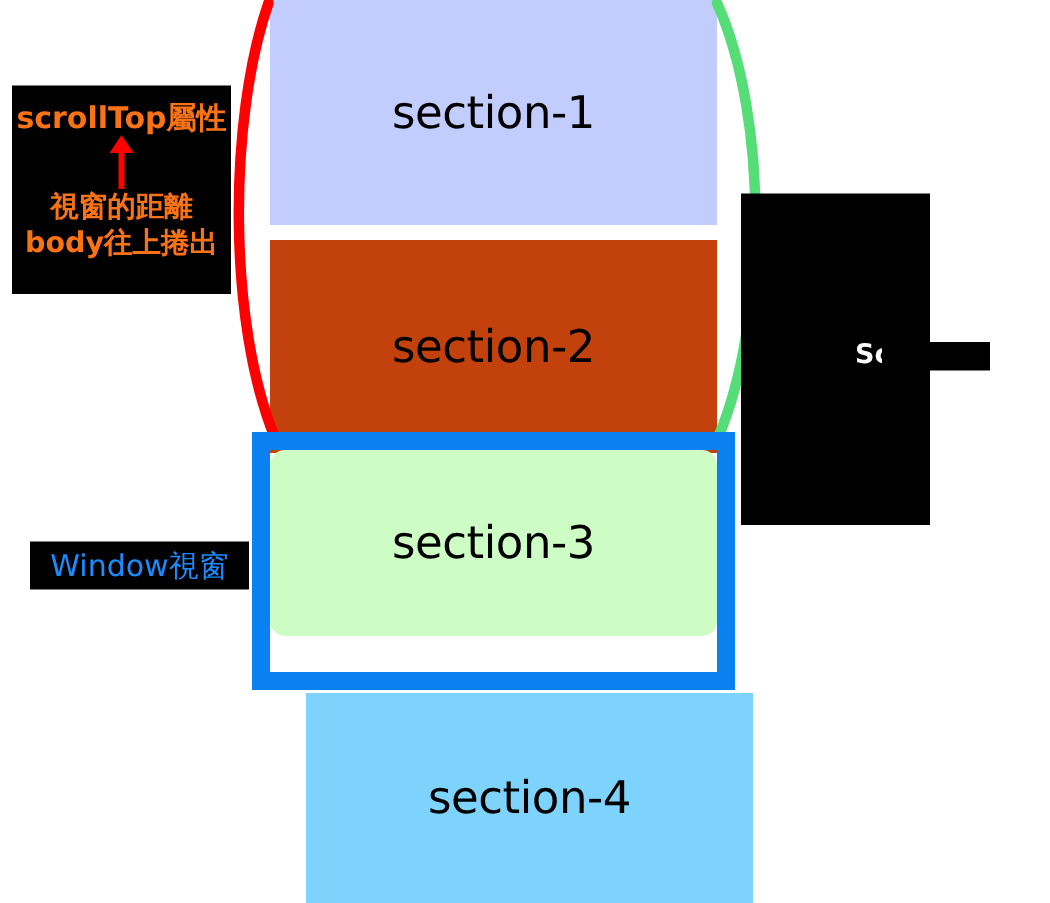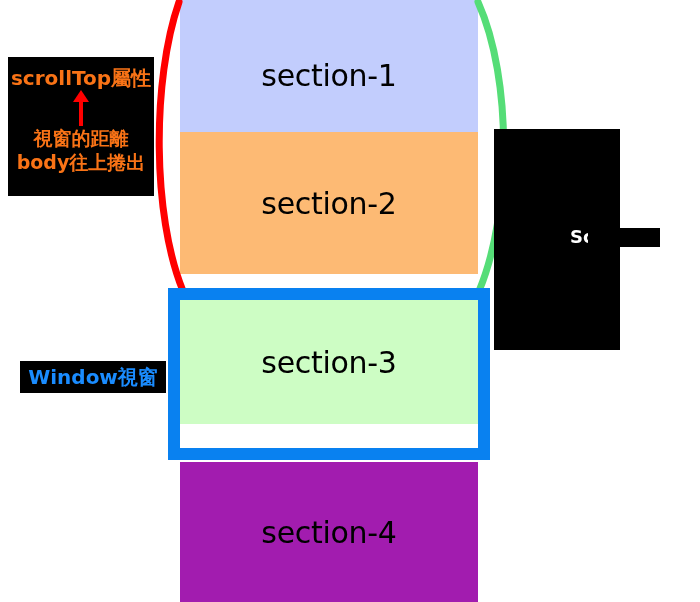--- a/index.html
+++ b/index.html
@@ -30,23 +30,23 @@
   }
   .section-label {
     font-size: 30px;
     color: #000000;
     font-family: "DejaVu Sans", "Liberation Sans", sans-serif;
     letter-spacing: -0.3px;
     white-space: nowrap;
   }
 
   #section-1 { top: 0px;   height: 150px; background: #c2cdfd; }
-  #section-2 { top: 132px; height: 142px; background: #fdba74; }
-  #section-3 { top: 300px; height: 124px; background: #cdfdc4; }
-  #section-4 { top: 462px; height: 140px; background: #a21caf; }
+  #section-2 { top: 160px; height: 142px; background: #c2410c; }
+  #section-3 { top: 300px; height: 124px; background: #cdfdc4; border-radius: 10px; }
+  #section-4 { top: 462px; height: 140px; background: #7dd3fc; margin-left: 24px; }
 
   
   #window-frame {
     position: absolute;
     left: 168px;
     top: 288px;
     width: 322px;
     height: 172px;
     border: 12px solid #0981f0;
     box-sizing: border-box;
@@ -120,21 +120,21 @@
     top: 361px;
     width: 146px;
     height: 32px;
     display: flex;
     align-items: center;
     justify-content: center;
   }
   #callout-window .txt {
     color: #1a8cff;
     font-size: 20px;
-    font-weight: bold;
+    font-weight: normal;
     white-space: nowrap;
     font-family: "DejaVu Sans", "Liberation Sans", sans-serif;
   }
 
   #callout-scrollheight {
     left: 494px;
     top: 129px;
     width: 126px;
     height: 221px;
     display: flex;

